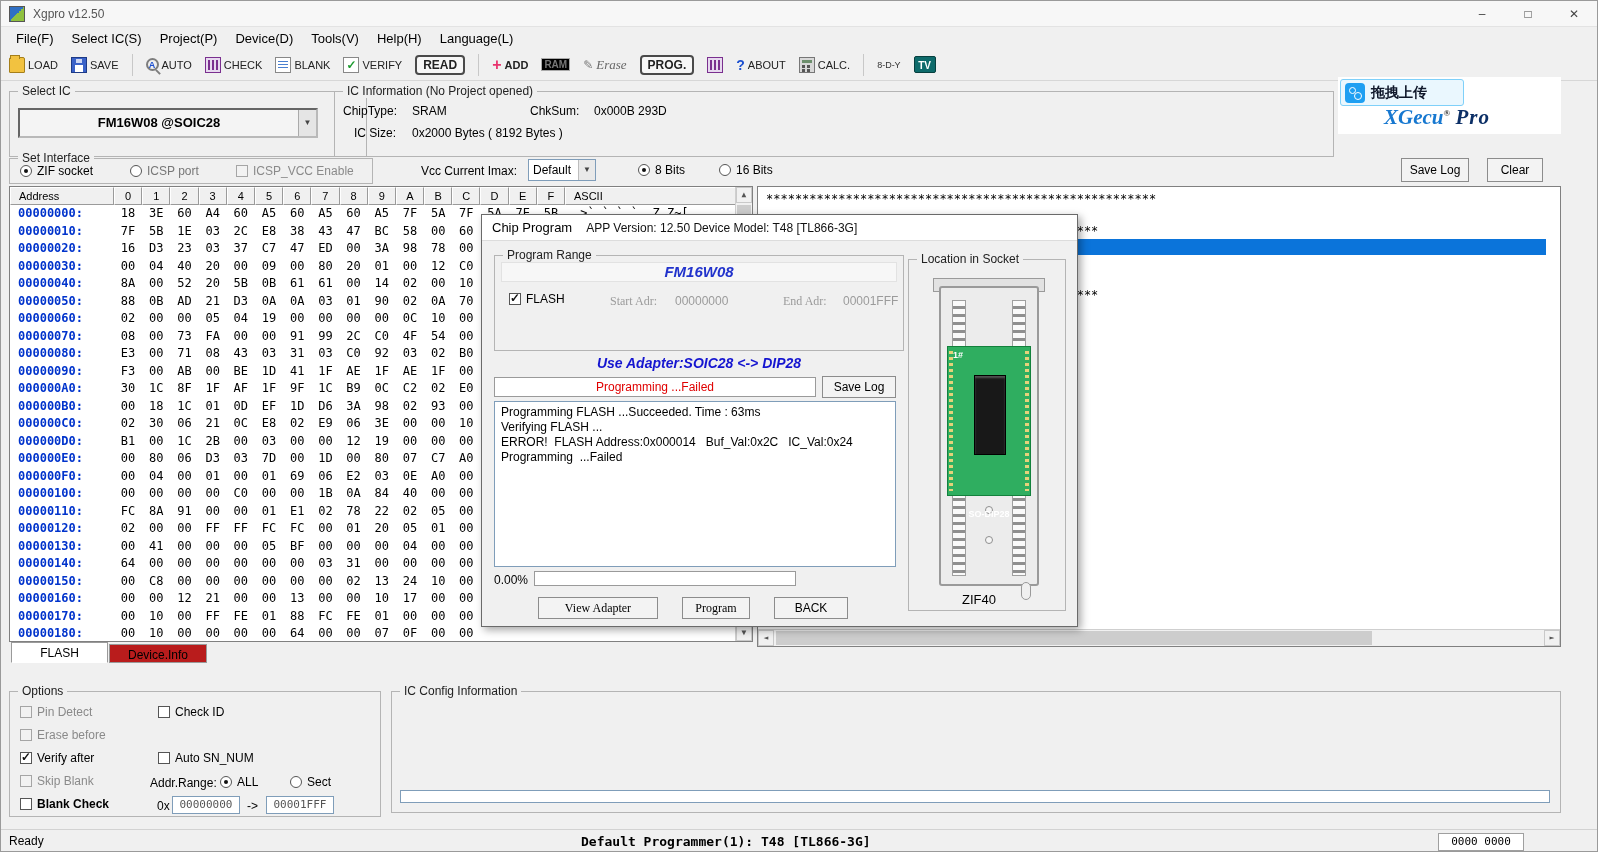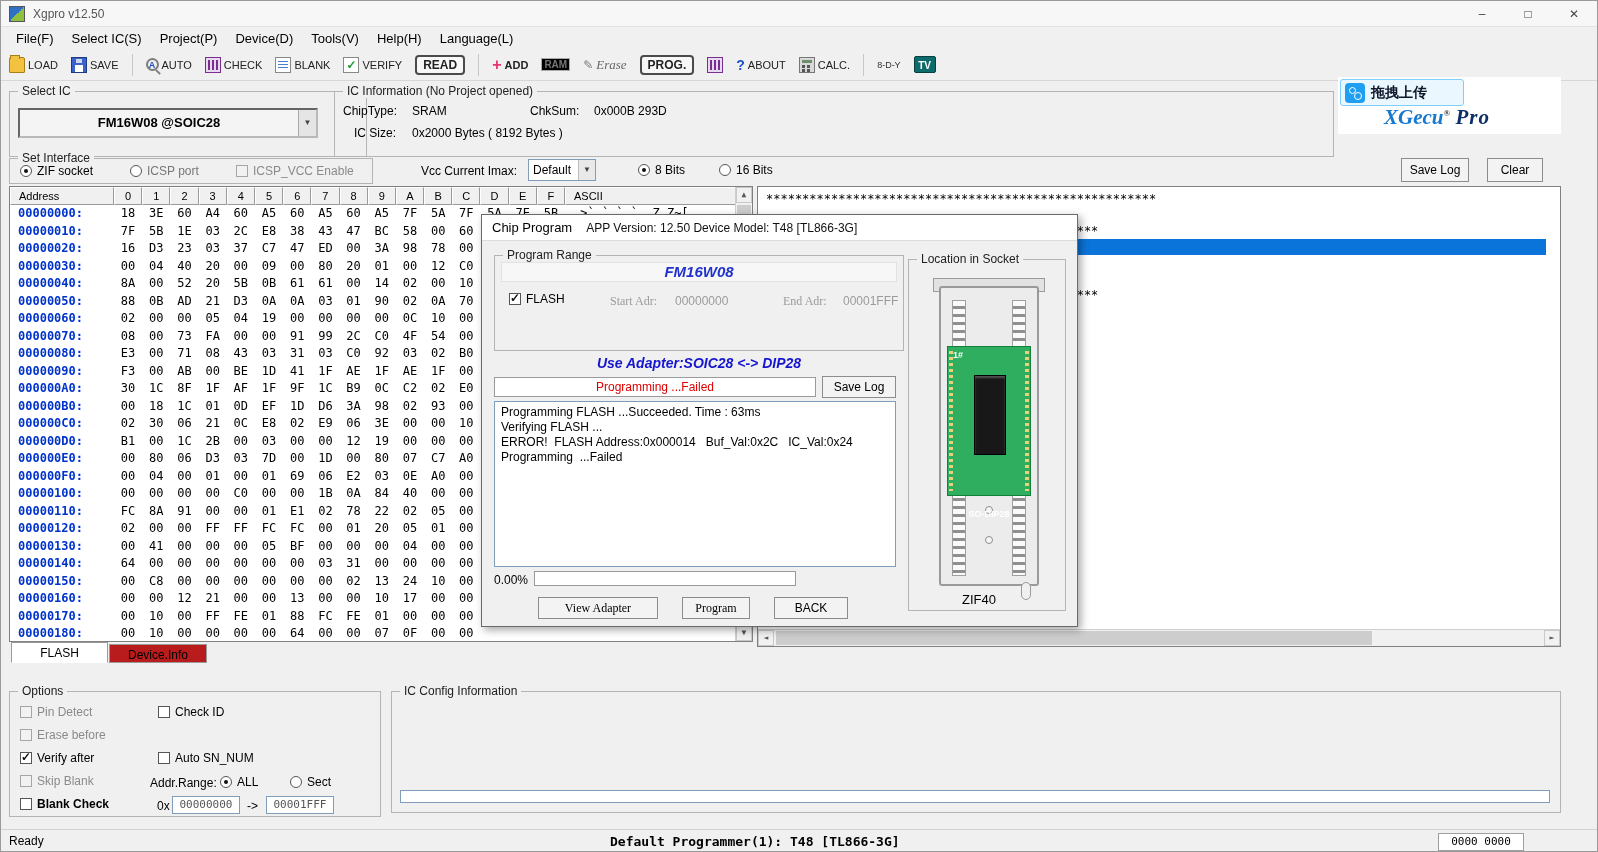--- a/index.html
+++ b/index.html
@@ -128,21 +128,21 @@
   .upload-ic:before { content:""; position:absolute; left:4px; top:4px; width:5px; height:5px; border:1.5px solid #fff; border-radius:50%; }
   .upload-ic:after { content:""; position:absolute; right:3px; bottom:3px; width:6px; height:6px; border:1.5px solid #fff; border-radius:50%; }
   .upload-txt { color:#0f172a; font-size:14px; font-weight:bold; }
   .brand { position:absolute; left:46px; top:28px; font-family:"Liberation Serif", serif; font-style:italic; font-weight:bold; font-size:21px; white-space:nowrap; }
   .brand .bx { color:#1778d0; }
   .brand .br { font-size:9px; vertical-align:super; color:#333; }
   .brand .bp { color:#0c2f66; letter-spacing:1px; }
 
   
   .statusbar { position:absolute; left:0; top:828px; width:100%; height:24px; background:#f0f0f0; border-top:1px solid #d2d2d2; font-size:12px; }
-  .sb-prog { position:absolute; left:580px; top:4px; font-family:"DejaVu Sans Mono", monospace; font-weight:bold; font-size:13px;margin-left:29px; }
+  .sb-prog { position:absolute; left:580px; top:4px; font-family:"DejaVu Sans Mono", monospace; font-weight:bold; font-size:13px; }
   .sb-count { position:absolute; left:1437px; top:3px; width:86px; height:18px; background:#fff; border:1px solid #9f9f9f; text-align:center; line-height:16px; font-family:"DejaVu Sans Mono", monospace; font-size:11px; }
 </style>
 </head>
 <body>
 
 <div class="window">
 
   <div class="titlebar">
     <div class="app-icon"></div>
     <div class="title-text">Xgpro v12.50</div>

